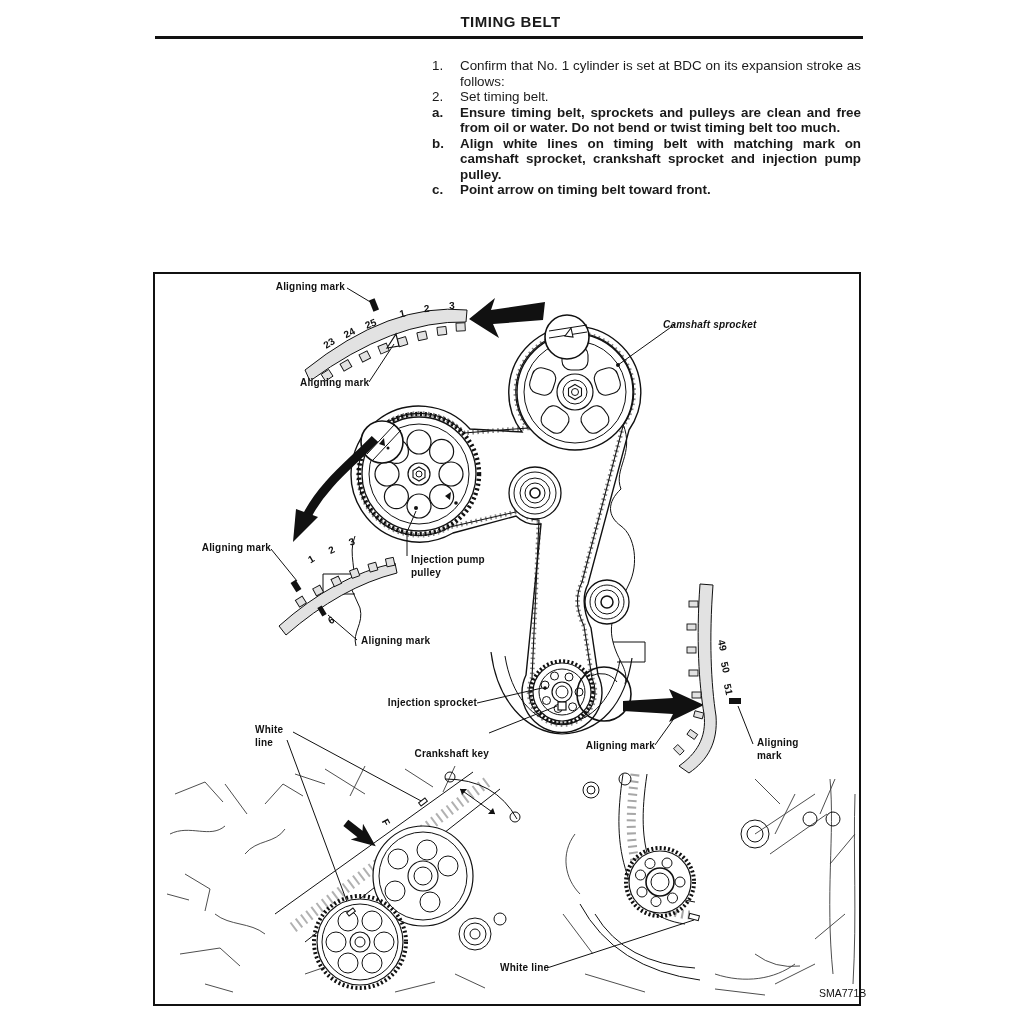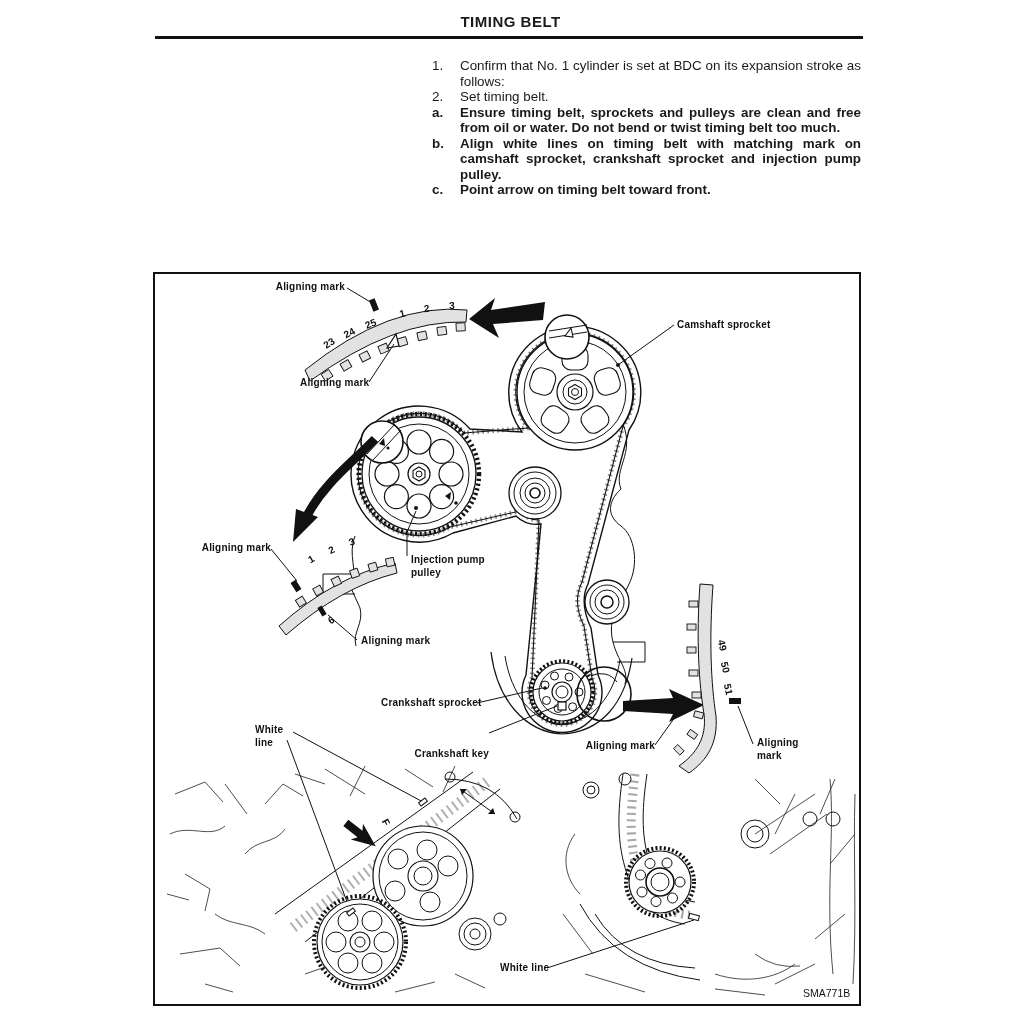--- a/index.html
+++ b/index.html
@@ -11,21 +11,21 @@
   .step{display:flex;font-size:13.4px;line-height:15.5px;}
   .step .marker{width:28px;flex:none;}
   .step .text{flex:1;text-align:justify;}
   .bold{font-weight:bold;}
   .no-indent .marker{width:0;}
   .figure{position:absolute;left:153px;top:272px;width:708px;height:734px;border:2px solid #111;box-sizing:border-box;}
   .figure svg{position:absolute;left:0;top:0;}
   .lbl{position:absolute;font-size:10px;font-weight:bold;letter-spacing:.2px;line-height:12.5px;white-space:nowrap;color:#111;}
   .lbl.wrap{white-space:normal;}
   .lbl.right{text-align:right;}
-  .figid{position:absolute;font-size:10.5px;font-weight:normal;color:#111;}
+  .figid{position:absolute;font-size:10.5px;font-weight:normal;color:#111;margin-left:16px;}
   svg text{font-family:"Liberation Sans",sans-serif;font-size:10px;font-weight:bold;fill:#111;}
   svg .thin{stroke:#111;stroke-width:1;fill:none;}
   svg .bg{stroke:#3a3a3a;stroke-width:.9;fill:none;}
 </style>
 </head>
 <body>
 
 <div class="title">TIMING BELT</div>
 <div class="rule"></div>
 
@@ -362,24 +362,24 @@
 
     <path d="M440,640 Q470,690 540,694" class="thin"></path>
     <path d="M425,630 Q460,695 545,706" class="thin"></path>
 
     <rect x="-5" y="-2.5" width="10" height="5" transform="translate(539,643) rotate(14)" fill="#fff" stroke="#111" stroke-width="1"></rect>
   </g>
 </svg>
 
   <div class="lbl right" style="left:60px;top:7px;width:130px;">Aligning mark</div>
   <div class="lbl" style="left:145px;top:103px;">Aligning mark</div>
-  <div class="lbl" style="left:522px;top:45px;">Camshaft sprocket</div>
+  <div class="lbl" style="left:508px;top:45px;font-style:italic;">Camshaft sprocket</div>
   <div class="lbl wrap" style="left:256px;top:280px;width:92px;">Injection pump pulley</div>
   <div class="lbl right" style="left:8px;top:268px;width:108px;">Aligning mark</div>
   <div class="lbl" style="left:206px;top:361px;">Aligning mark</div>
-  <div class="lbl right" style="left:226px;top:423px;width:96px;">Crankshaft sprocket</div>
+  <div class="lbl right" style="left:226px;top:423px;width:96px;">Injection sprocket</div>
   <div class="lbl right" style="left:255px;top:474px;width:79px;">Crankshaft key</div>
   <div class="lbl right" style="left:425px;top:466px;width:75px;">Aligning mark</div>
   <div class="lbl wrap" style="left:602px;top:463px;width:52px;">Aligning mark</div>
   <div class="lbl wrap" style="left:100px;top:450px;width:40px;">White line</div>
   <div class="lbl" style="left:345px;top:688px;">White line</div>
   <div class="figid" style="left:648px;top:713px;">SMA771B</div>
 </div>
 
 </body></html>

